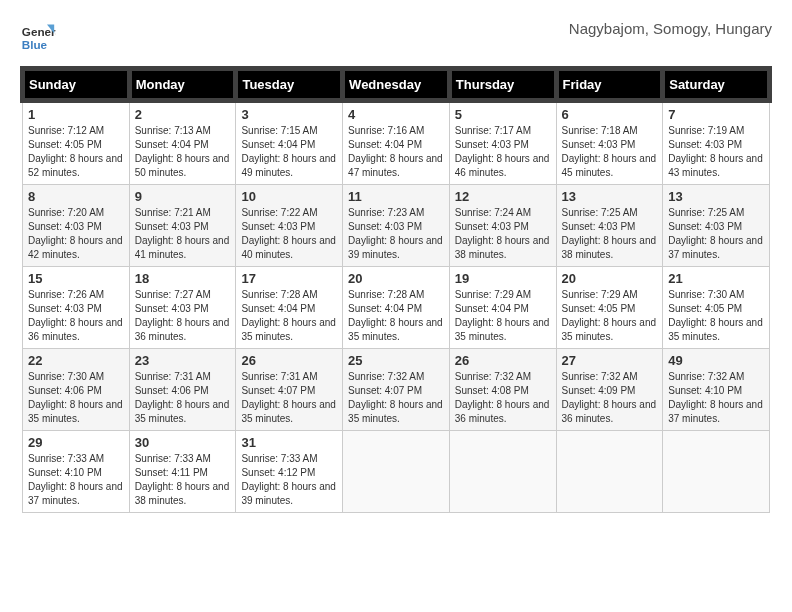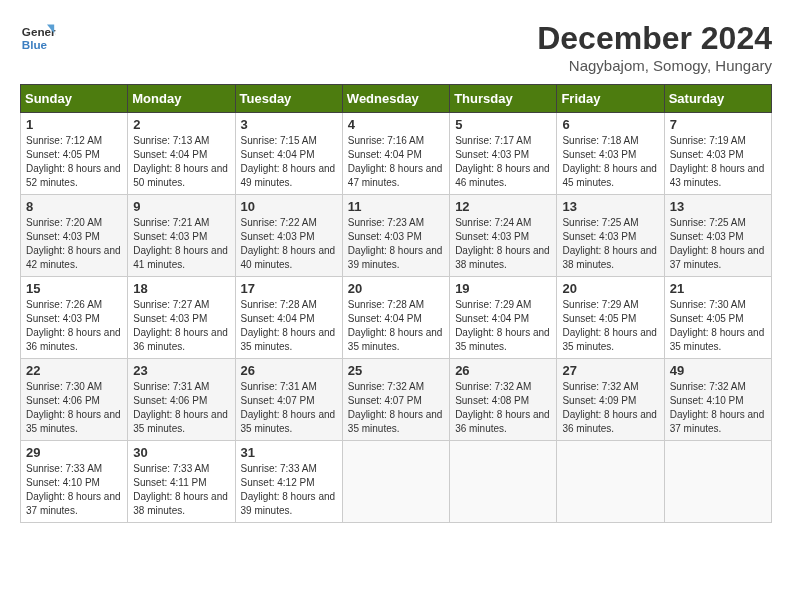--- a/index.html
+++ b/index.html
@@ -36,27 +36,27 @@
     .subtitle {
       font-size: 15px;
       color: #555;
     }
     .calendar {
       width: 100%;
       border-collapse: collapse;
       font-size: 11px;
     }
     .calendar thead th {
-      background: #4d7c0f;
+      background: #000000;
       color: #fff;
       padding: 6px 4px;
       text-align: left;
       font-size: 13px;
       font-weight: bold;
-      border: 1px solid #404040;
+      border: 5px solid #404040;
     }
     .calendar tbody td {
       border: 1px solid #ccc;
       vertical-align: top;
       padding: 4px 5px;
       width: calc(100% / 7);
       min-height: 80px;
       background: #fff;
     }
     .calendar tbody tr:nth-child(even) td {
@@ -86,21 +86,20 @@
     <svg class="logo-icon" viewBox="0 0 40 40" xmlns="http://www.w3.org/2000/svg">
       <text x="2" y="18" font-size="13" font-weight="bold" fill="#333" font-family="Arial">General</text>
       <text x="2" y="32" font-size="13" font-weight="bold" fill="#3d7fc1" font-family="Arial">Blue</text>
       <polygon points="30,5 38,15 34,10" fill="#3d7fc1"></polygon>
       <polygon points="30,5 38,15 38,5" fill="#5a9fd4"></polygon>
     </svg>
     <div style="display:flex;flex-direction:column;line-height:1.2;">
     </div>
   </div>
   <div class="title-area">
-    <div class="main-title">December 2024</div>
     <div class="subtitle">Nagybajom, Somogy, Hungary</div>
   </div>
 </div>
 
 <table class="calendar">
   <thead>
     <tr id="header-row">
         <th>Sunday</th>
         <th>Monday</th>
         <th>Tuesday</th>

